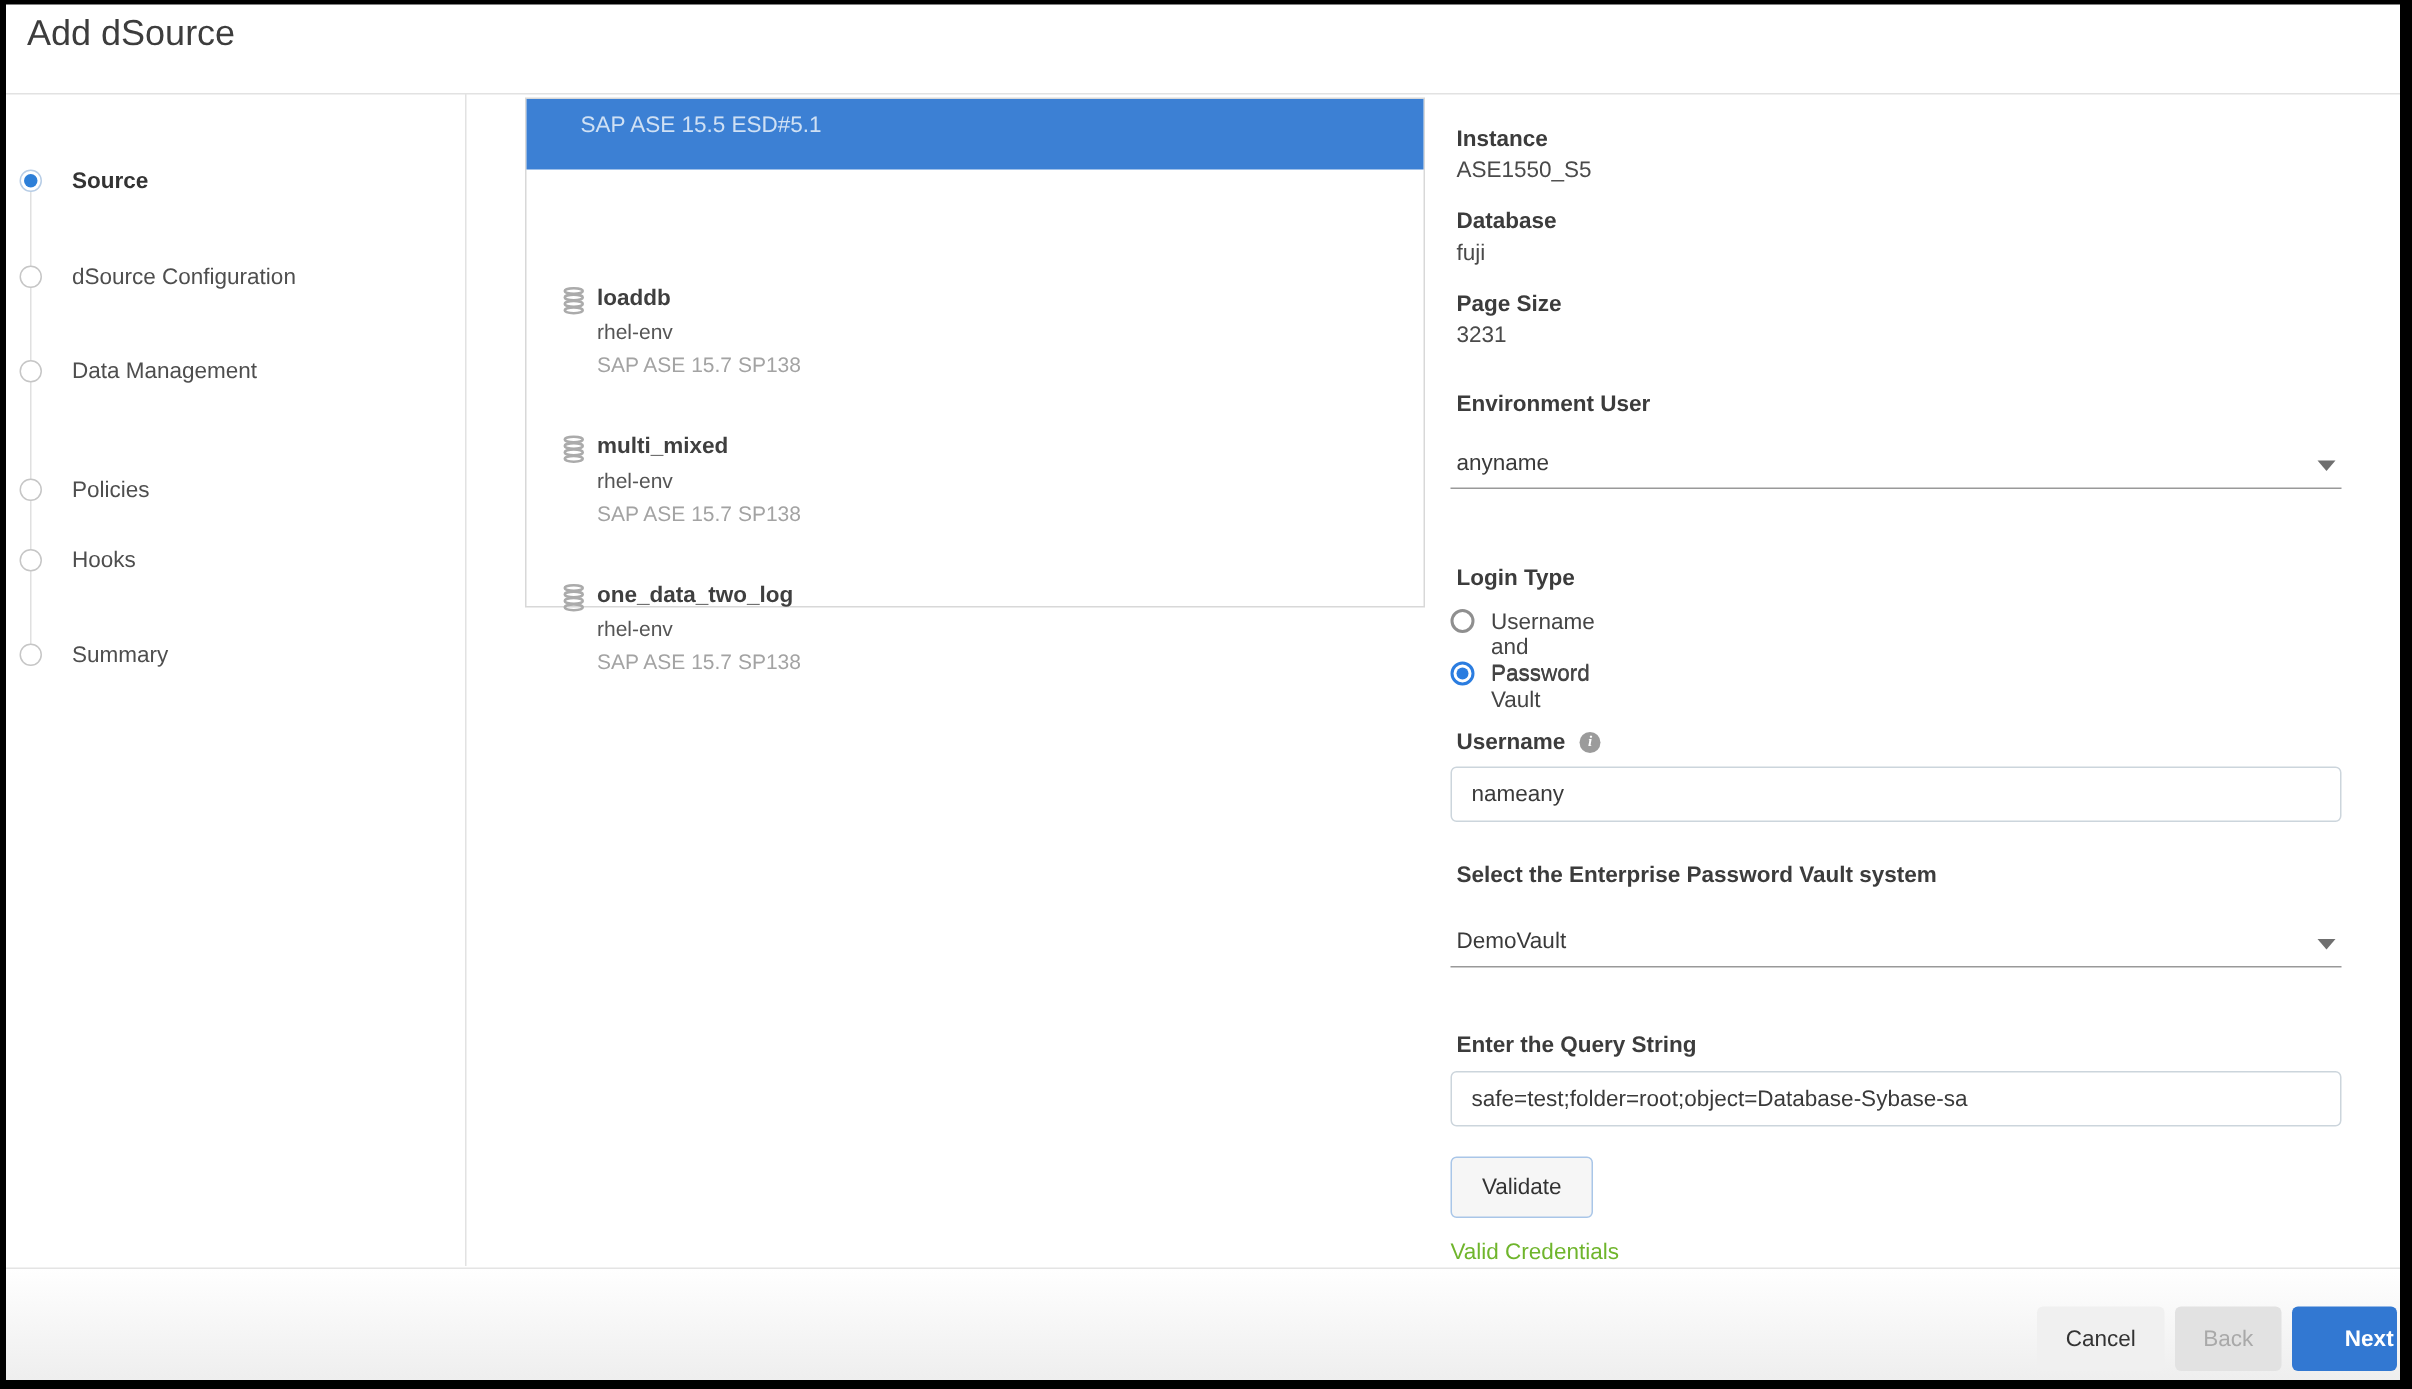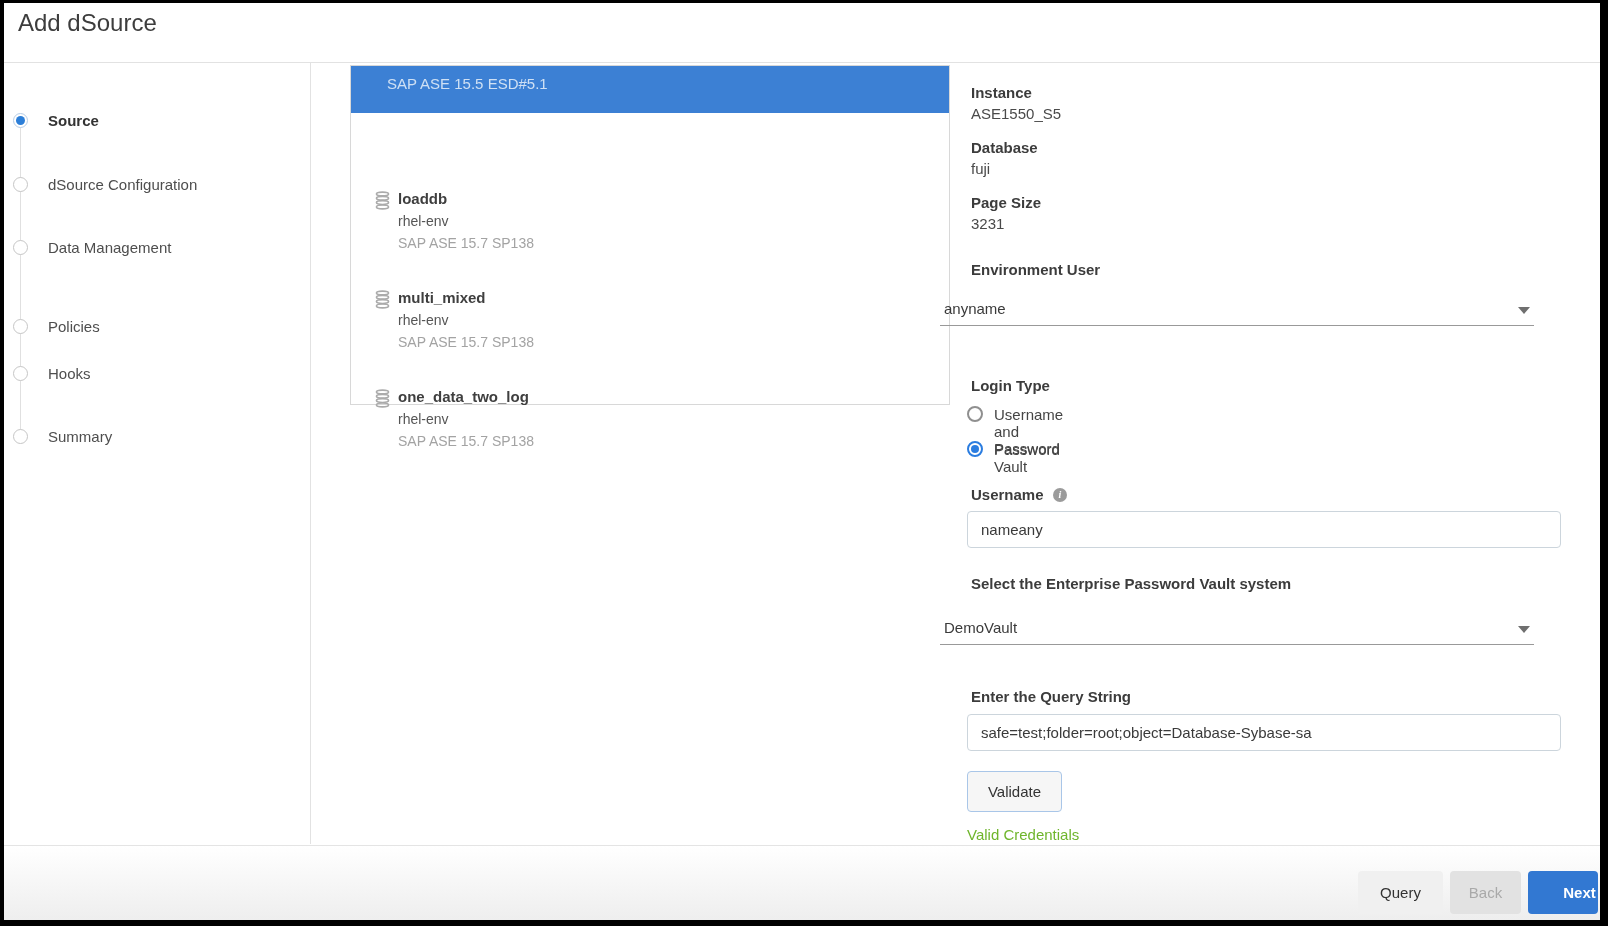--- a/index.html
+++ b/index.html
@@ -27,21 +27,21 @@
   .db-item { position:absolute; left:0; width:598px; height:99px; }
   .db-icon { position:absolute; left:24px; top:12px; }
   .db-name { position:absolute; left:47px; top:11px; font-size:15px; font-weight:bold; color:#3f3f3f; }
   .db-env { position:absolute; left:47px; top:34px; font-size:14px; color:#555; }
   .db-version { position:absolute; left:47px; top:56px; font-size:14px; color:#a3a3a3; }
 
   
   .rp-label { position:absolute; font-size:15px; font-weight:bold; color:#3c3c3c; }
   .rp-value { position:absolute; font-size:15px; color:#4a4a4a; }
 
-  .select-control { position:absolute; left:936px; width:594px; height:28px; border-bottom:1px solid #999; cursor:pointer; }
+  .select-control { position:absolute; left:963px; width:594px; height:28px; border-bottom:1px solid #999; cursor:pointer; }
   .select-value { position:absolute; left:4px; top:2px; font-size:15px; color:#3a3a3a; }
   .chevron-down { position:absolute; right:4px; top:9px; width:0; height:0;
       border-left:6px solid transparent; border-right:6px solid transparent; border-top:7px solid #6f6f6f; }
 
   .radio-row { position:absolute; left:963px; height:18px; }
   .radio-circle { position:absolute; left:0; top:1px; width:16px; height:16px; border-radius:50%; background:#fff; border:2px solid #8f8f8f; }
   .radio-row.selected .radio-circle { border-color:#2b7de0; }
   .radio-row.selected .radio-circle::after { content:""; position:absolute; left:2px; top:2px; width:8px; height:8px; border-radius:50%; background:#2b7de0; }
   .radio-label { position:absolute; left:27px; top:1px; font-size:15px; color:#454545; }
 
@@ -184,18 +184,18 @@
     </div>
 
     <span class="rp-label" style="left:967px; top:685px;">Enter the Query String</span>
     <input class="text-input" style="top: 711px;" type="text" value="safe=test;folder=root;object=Database-Sybase-sa">
 
     <button class="validate-button">Validate</button>
     <span class="status-text">Valid Credentials</span>
   </div>
 
   <div class="footer">
-    <button class="btn cancel-btn">Query</button>
+    <button class="btn cancel-btn">Cancel</button>
     <button class="btn back-btn" disabled="">Back</button>
     <button class="btn next-btn">Next</button>
   </div>
 
 </div>
 
 </body></html>

